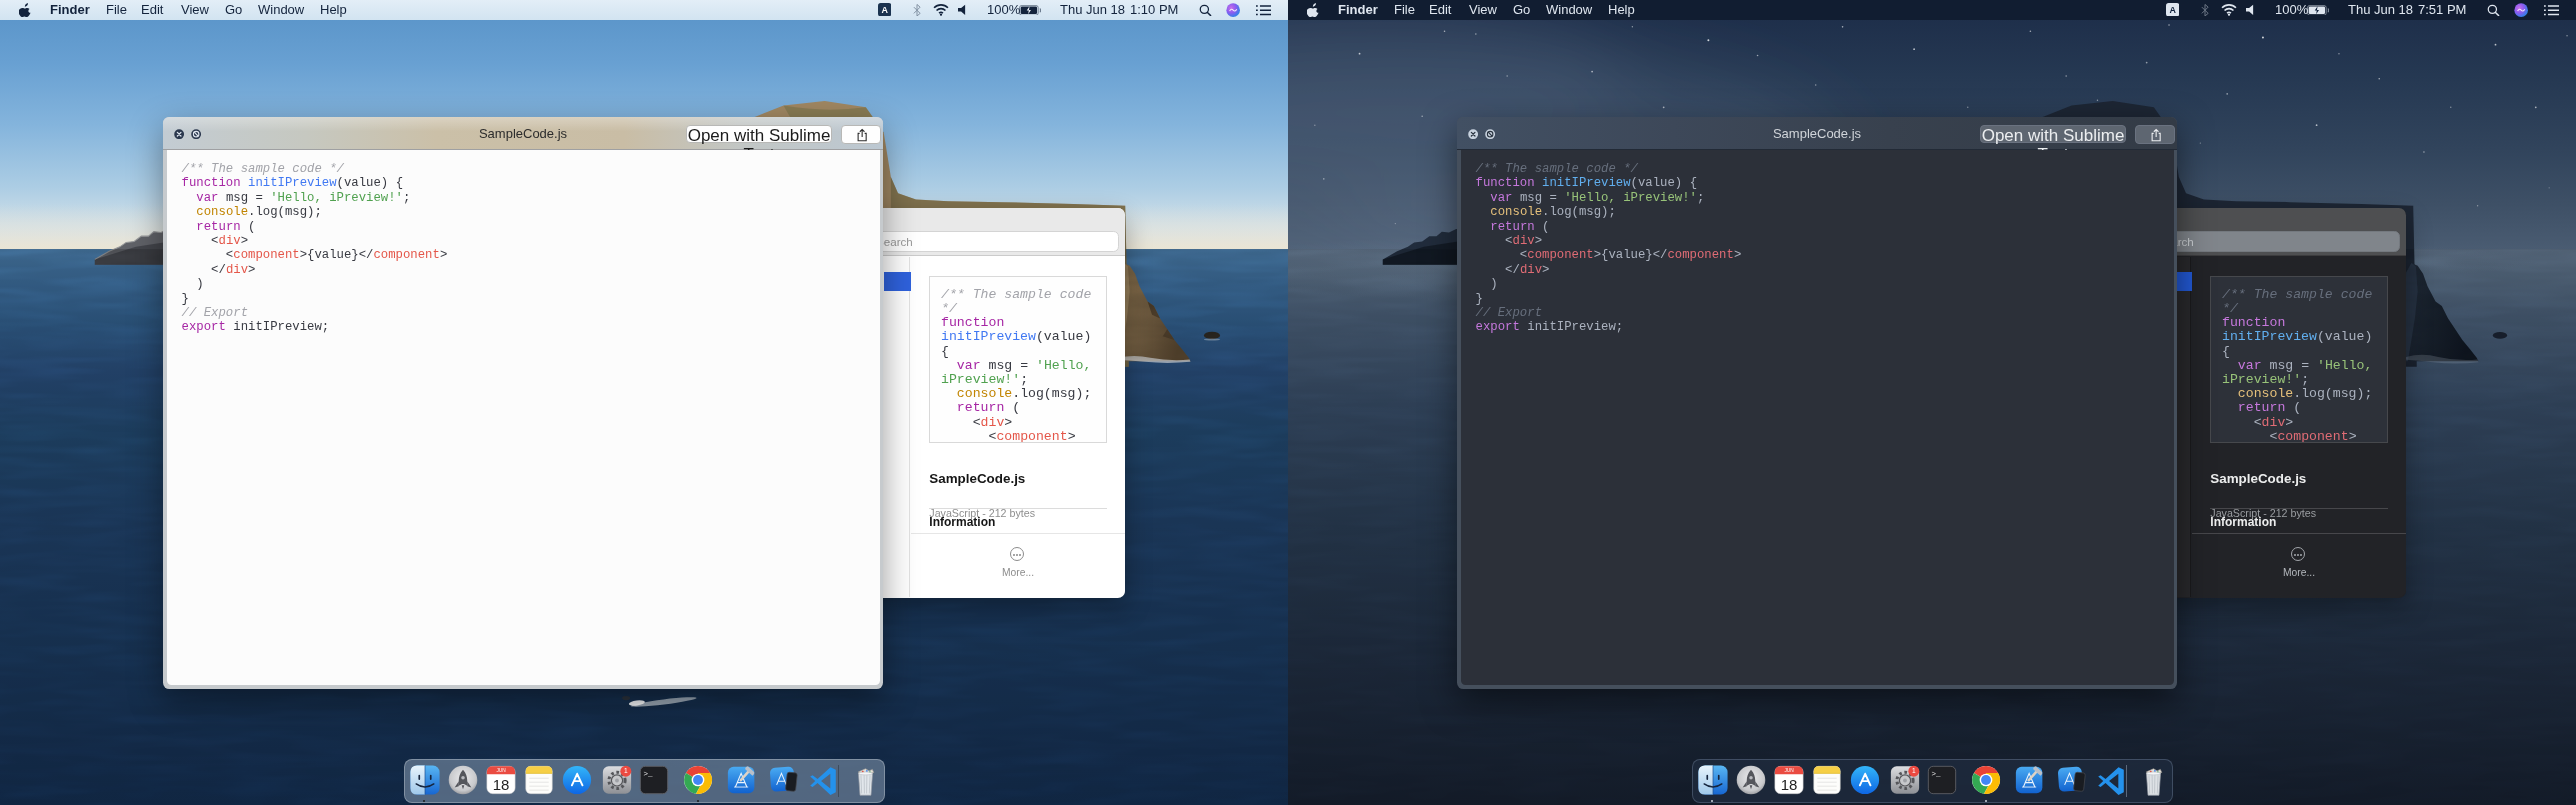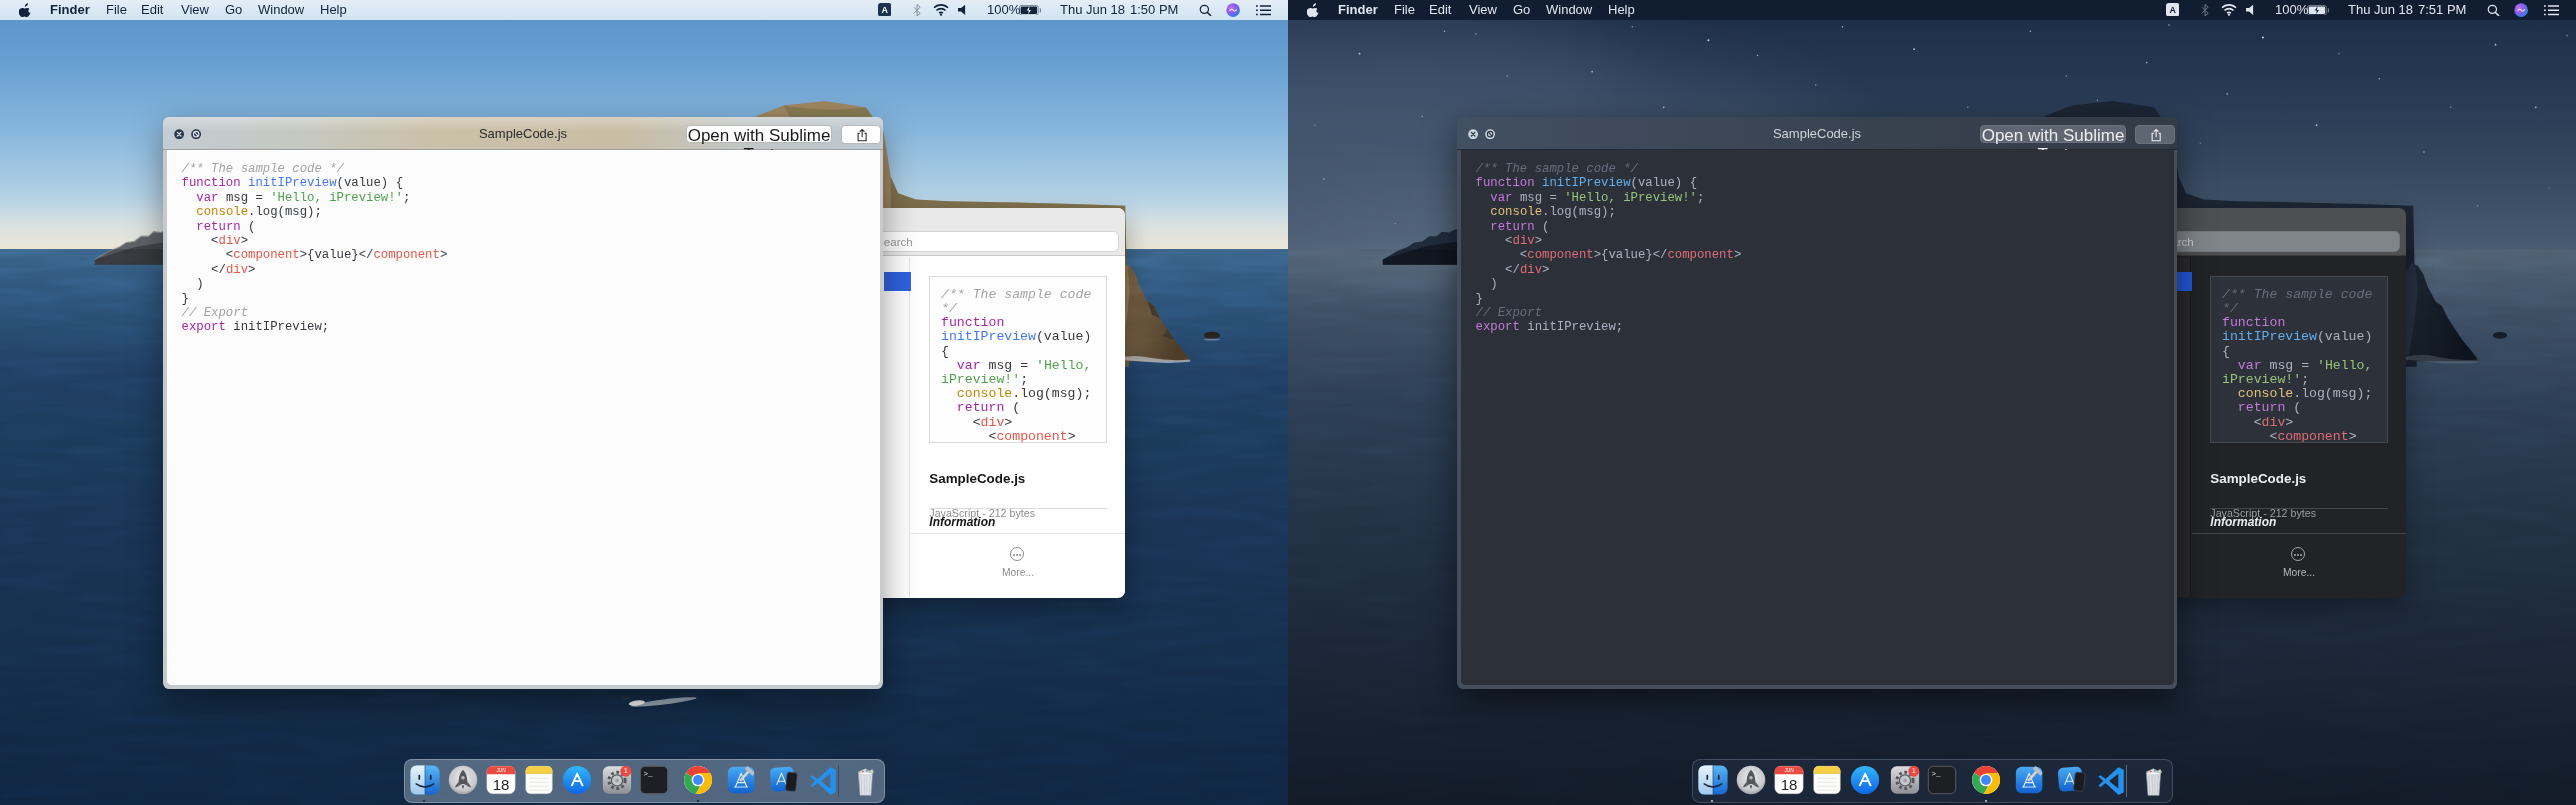--- a/index.html
+++ b/index.html
@@ -85,21 +85,21 @@
 pre.tcode { font-family:"Liberation Mono", monospace; font-size:13.2px; line-height:14.2px; margin:10.7px 0 0 10.7px; }
 .fname { position:absolute; left:18.3px; top:214px; font-size:13.4px; font-weight:bold; }
 #halfL .fname { color:#161616; }
 #halfR .fname { color:#eceded; }
 .fmeta { position:absolute; left:18.3px; top:250px; font-size:10.7px; }
 #halfL .fmeta { color:#8e8e8e; }
 #halfR .fmeta { color:#9a9da1; }
 .fsep1 { position:absolute; left:18.3px; top:251px; width:178px; height:0.9px; }
 #halfL .fsep1 { background:#dcdcdc; }
 #halfR .fsep1 { background:#47474b; }
-.finfo { position:absolute; left:18.3px; top:258px; font-size:12px; font-weight:bold;font-style:italic; }
+.finfo { position:absolute; left:18.3px; top:258px; font-size:12px; font-weight:bold; }
 #halfL .finfo { color:#161616; }
 #halfR .finfo { color:#eceded; }
 .fsep2 { position:absolute; left:0px; top:276px; width:214px; height:0.9px; }
 #halfL .fsep2 { background:#e6e6e6; }
 #halfR .fsep2 { background:#47474b; }
 .fmore-ic { position:absolute; left:99px; top:290px; width:14.3px; height:14.3px; border-radius:50%; }
 #halfL .fmore-ic { border:1.2px solid #8c8c8c; }
 #halfR .fmore-ic { border:1.2px solid #a2a6ab; }
 .fmore-ic b { position:absolute; top:5.8px; width:1.8px; height:1.8px; border-radius:50%; }
 #halfL .fmore-ic b { background:#8c8c8c; }
@@ -328,21 +328,21 @@
         <path fill="#13233c" d="M0 4.5 H3.5 L8 0.8 V12.2 L3.5 8.5 H0 Z"></path>
       </svg>
 <span style="left:987px">100%</span>
 <svg class="mico" style="left:1019px;top:4.5px" width="22.4" height="10.7" viewBox="0 0 25 12">
         <rect x="0.5" y="0.5" width="21" height="11" rx="2.5" fill="none" stroke="#13233c" stroke-width="1" opacity="0.55"></rect>
         <rect x="1.8" y="1.8" width="18.4" height="8.4" rx="1.5" fill="#13233c"></rect>
         <path d="M23 4 L25 4 L25 8 L23 8 Q23.8 6 23 4" fill="#13233c" opacity="0.55"></path>
         <path d="M11.8 1.5 L8.6 6.3 H10.9 L10.2 10.5 L13.4 5.7 H11.1 Z" fill="#e8eef5"></path>
       </svg>
 <span style="left:1060px">Thu Jun 18</span>
-<span style="left:1130px">1:50 PM</span>
+<span style="left:1130px">1:10 PM</span>
 <svg class="mico" style="left:1199px;top:3.6px" width="12.5" height="12.5" viewBox="0 0 14 14">
         <circle cx="6" cy="6" r="4.6" fill="none" stroke="#13233c" stroke-width="1.4"></circle>
         <path d="M9.5 9.5 L13 13" stroke="#13233c" stroke-width="1.6" stroke-linecap="round"></path>
       </svg>
 <svg class="mico" style="left:1226px;top:2.7px" width="14.3" height="14.3" viewBox="0 0 16 16">
         <defs>
           <radialGradient id="siriL" cx="0.35" cy="0.35" r="0.8">
             <stop offset="0" stop-color="#c96fe8"></stop>
             <stop offset="0.45" stop-color="#8a5cf0"></stop>
             <stop offset="0.8" stop-color="#3b7bea"></stop>

